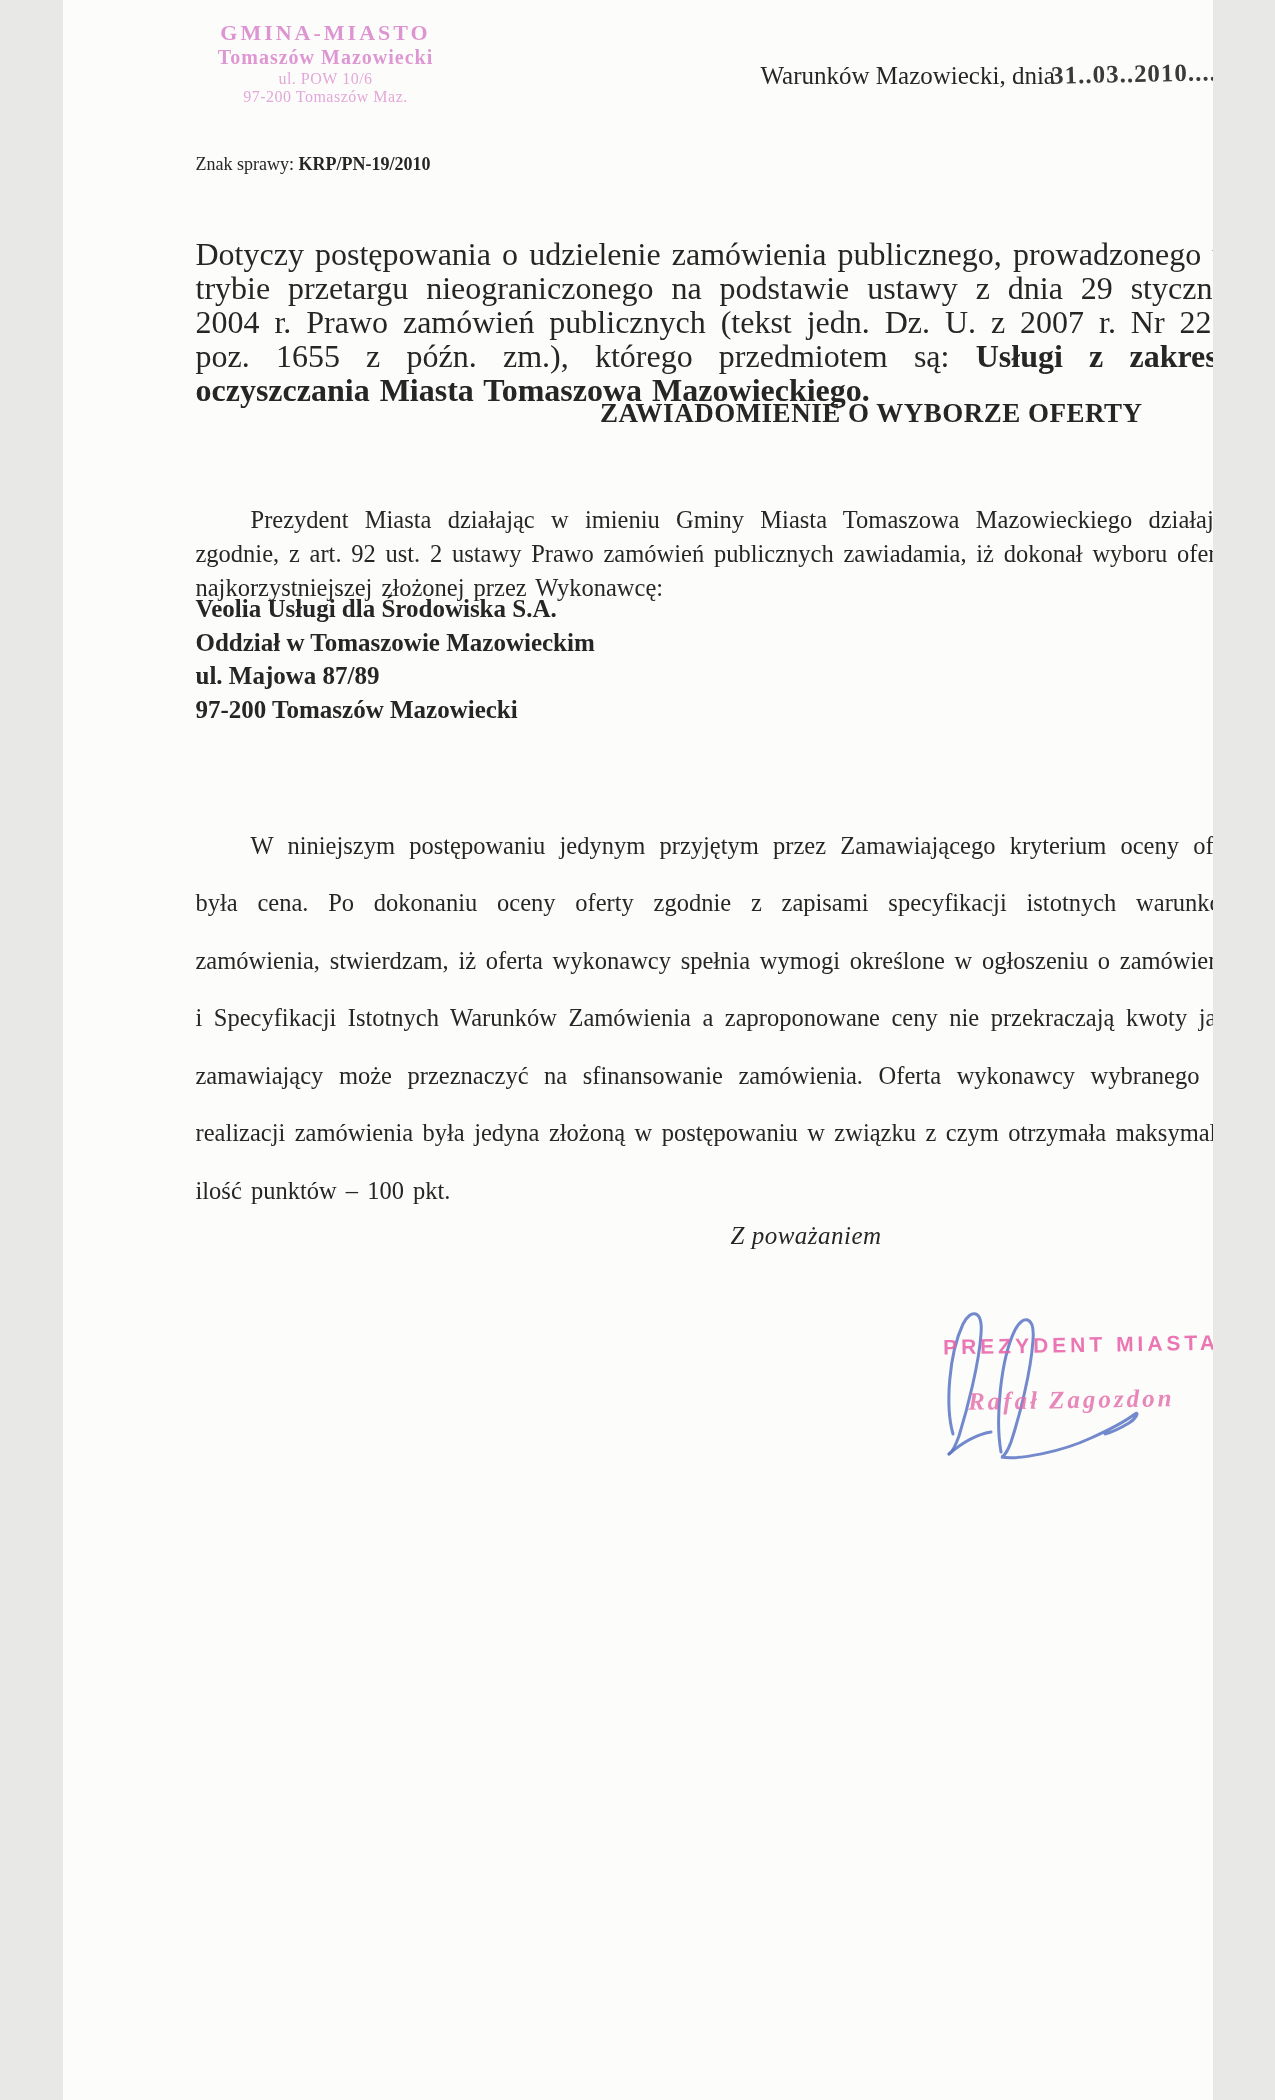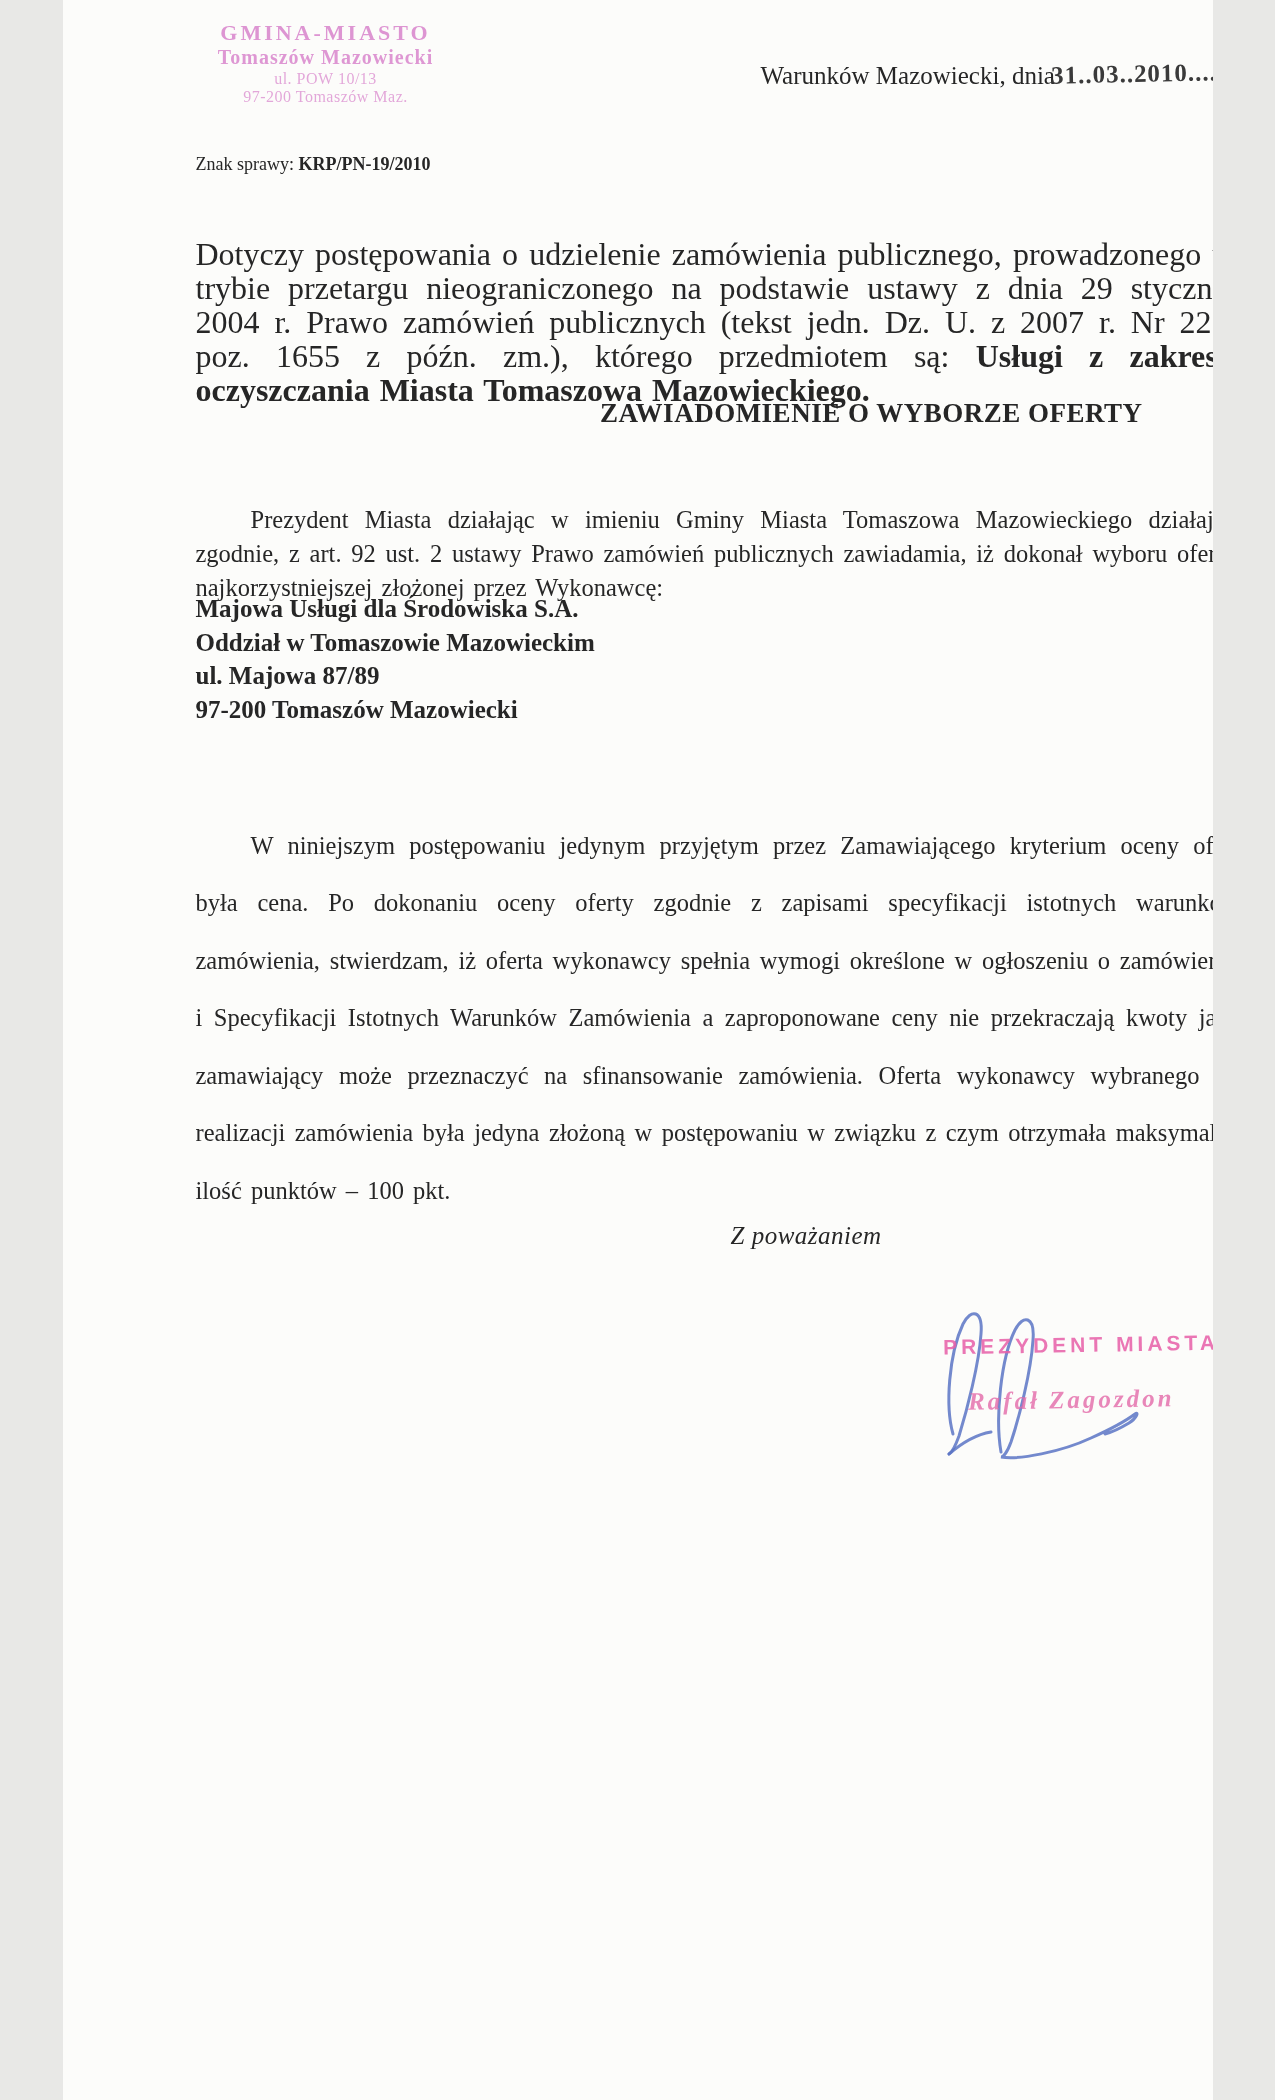--- a/index.html
+++ b/index.html
@@ -99,40 +99,40 @@
   }
 </style>
 </head>
 <body>
 
 <div class="page">
 
   <div class="sender-stamp">
     <div class="s1">GMINA-MIASTO</div>
     <div class="s2">Tomaszów Mazowiecki</div>
-    <div class="s3">ul. POW 10/13</div>
+    <div class="s3">ul. POW 10/6</div>
     <div class="s4">97-200 Tomaszów Maz.</div>
   </div>
 
   <div class="dateline">
     <span>Warunków Mazowiecki, dnia</span><span class="hand">31..03..2010....</span>
   </div>
 
   <div class="case-line">
     <span>Znak sprawy: </span><span class="num">KRP/PN-19/2010</span>
   </div>
 
   <p class="para1"><span>Dotyczy postępowania o udzielenie zamówienia publicznego, prowadzonego w trybie przetargu nieograniczonego na podstawie ustawy z dnia 29 stycznia 2004 r. Prawo zamówień publicznych (tekst jedn. Dz. U. z 2007 r. Nr 223, poz. 1655 z późn. zm.), którego przedmiotem są: </span><span class="bold">Usługi z zakresu oczyszczania Miasta Tomaszowa Mazowieckiego.</span></p>
 
   <div class="heading">ZAWIADOMIENIE O WYBORZE OFERTY</div>
 
   <p class="para2">Prezydent Miasta działając w imieniu Gminy Miasta Tomaszowa Mazowieckiego działając zgodnie, z art. 92 ust. 2 ustawy Prawo zamówień publicznych zawiadamia, iż dokonał wyboru oferty najkorzystniejszej złożonej przez Wykonawcę:</p>
 
   <div class="contractor">
-    <div>Majowa Usługi dla Środowiska S.A.</div>
+    <div>Veolia Usługi dla Środowiska S.A.</div>
     <div>Oddział w Tomaszowie Mazowieckim</div>
     <div>ul. Majowa 87/89</div>
     <div>97-200 Tomaszów Mazowiecki</div>
   </div>
 
   <p class="para3">W niniejszym postępowaniu jedynym przyjętym przez Zamawiającego kryterium oceny ofert była cena. Po dokonaniu oceny oferty zgodnie z zapisami specyfikacji istotnych warunków zamówienia, stwierdzam, iż oferta wykonawcy spełnia wymogi określone w ogłoszeniu o zamówieniu i Specyfikacji Istotnych Warunków Zamówienia a zaproponowane ceny nie przekraczają kwoty jaką zamawiający może przeznaczyć na sfinansowanie zamówienia. Oferta wykonawcy wybranego do realizacji zamówienia była jedyna złożoną w postępowaniu w związku z czym otrzymała maksymalną ilość punktów – 100 pkt.</p>
 
   <div class="valediction">Z poważaniem</div>
 
   <svg class="signature-svg" viewBox="0 0 215 155" aria-hidden="true">

